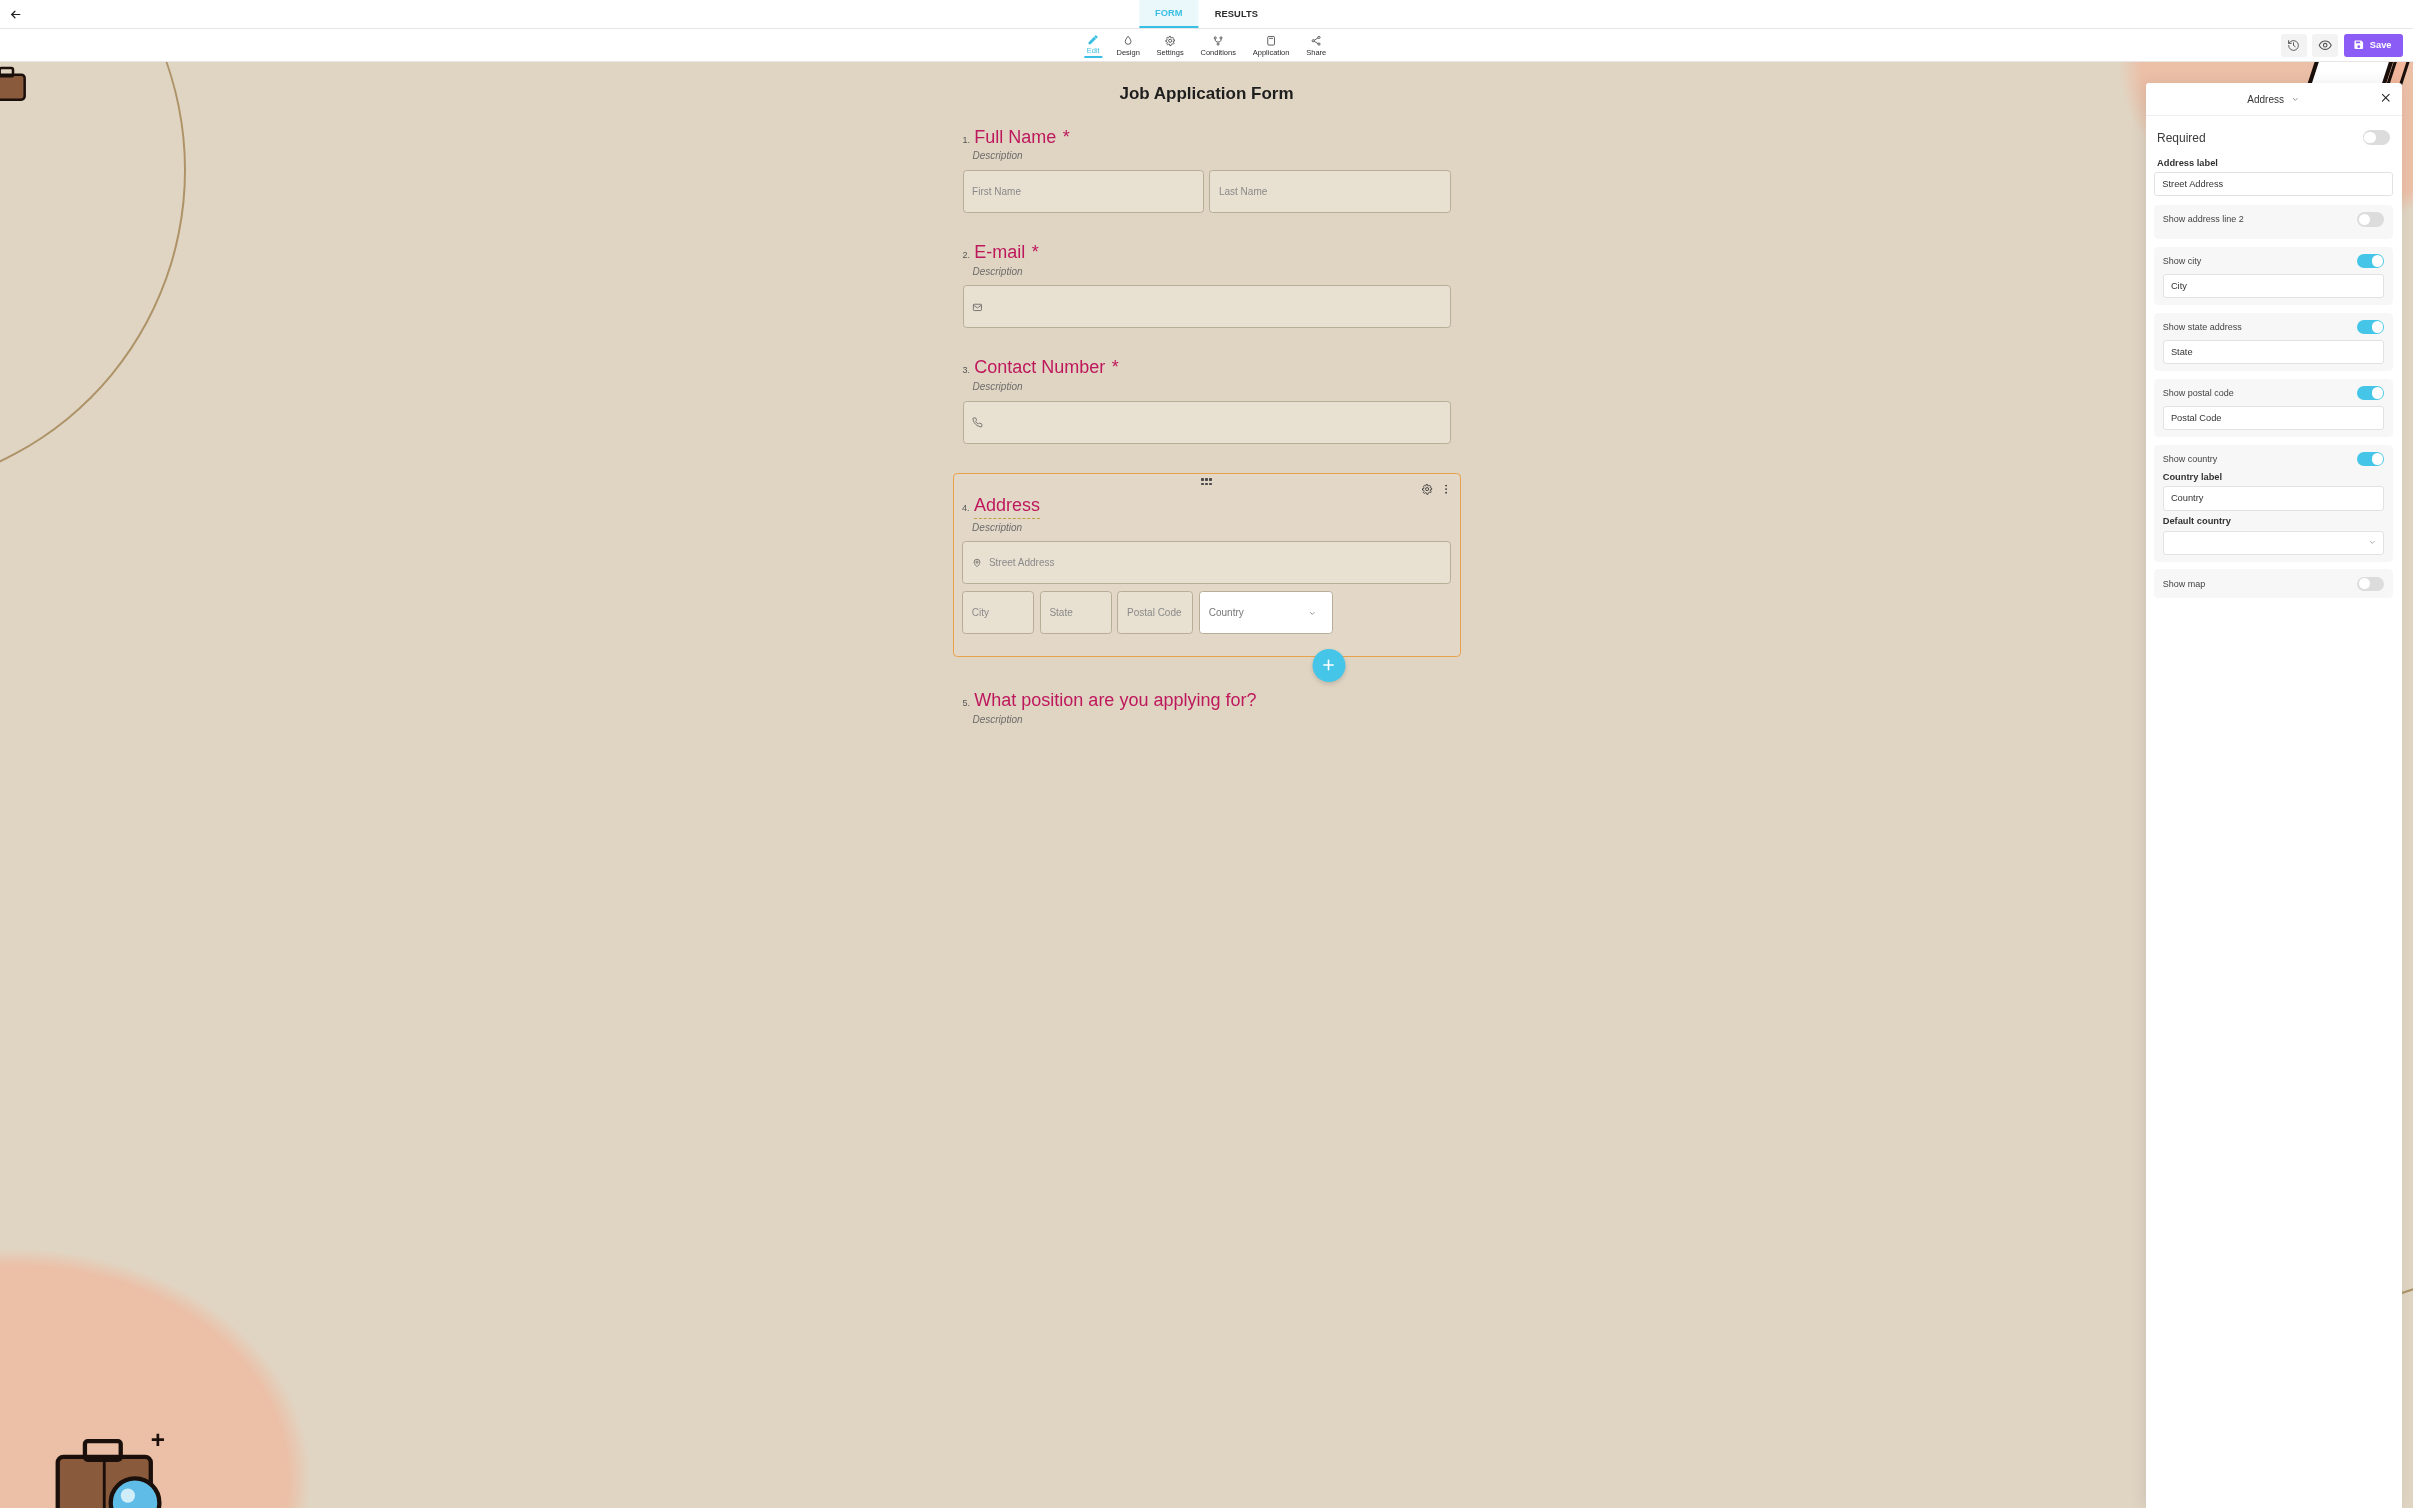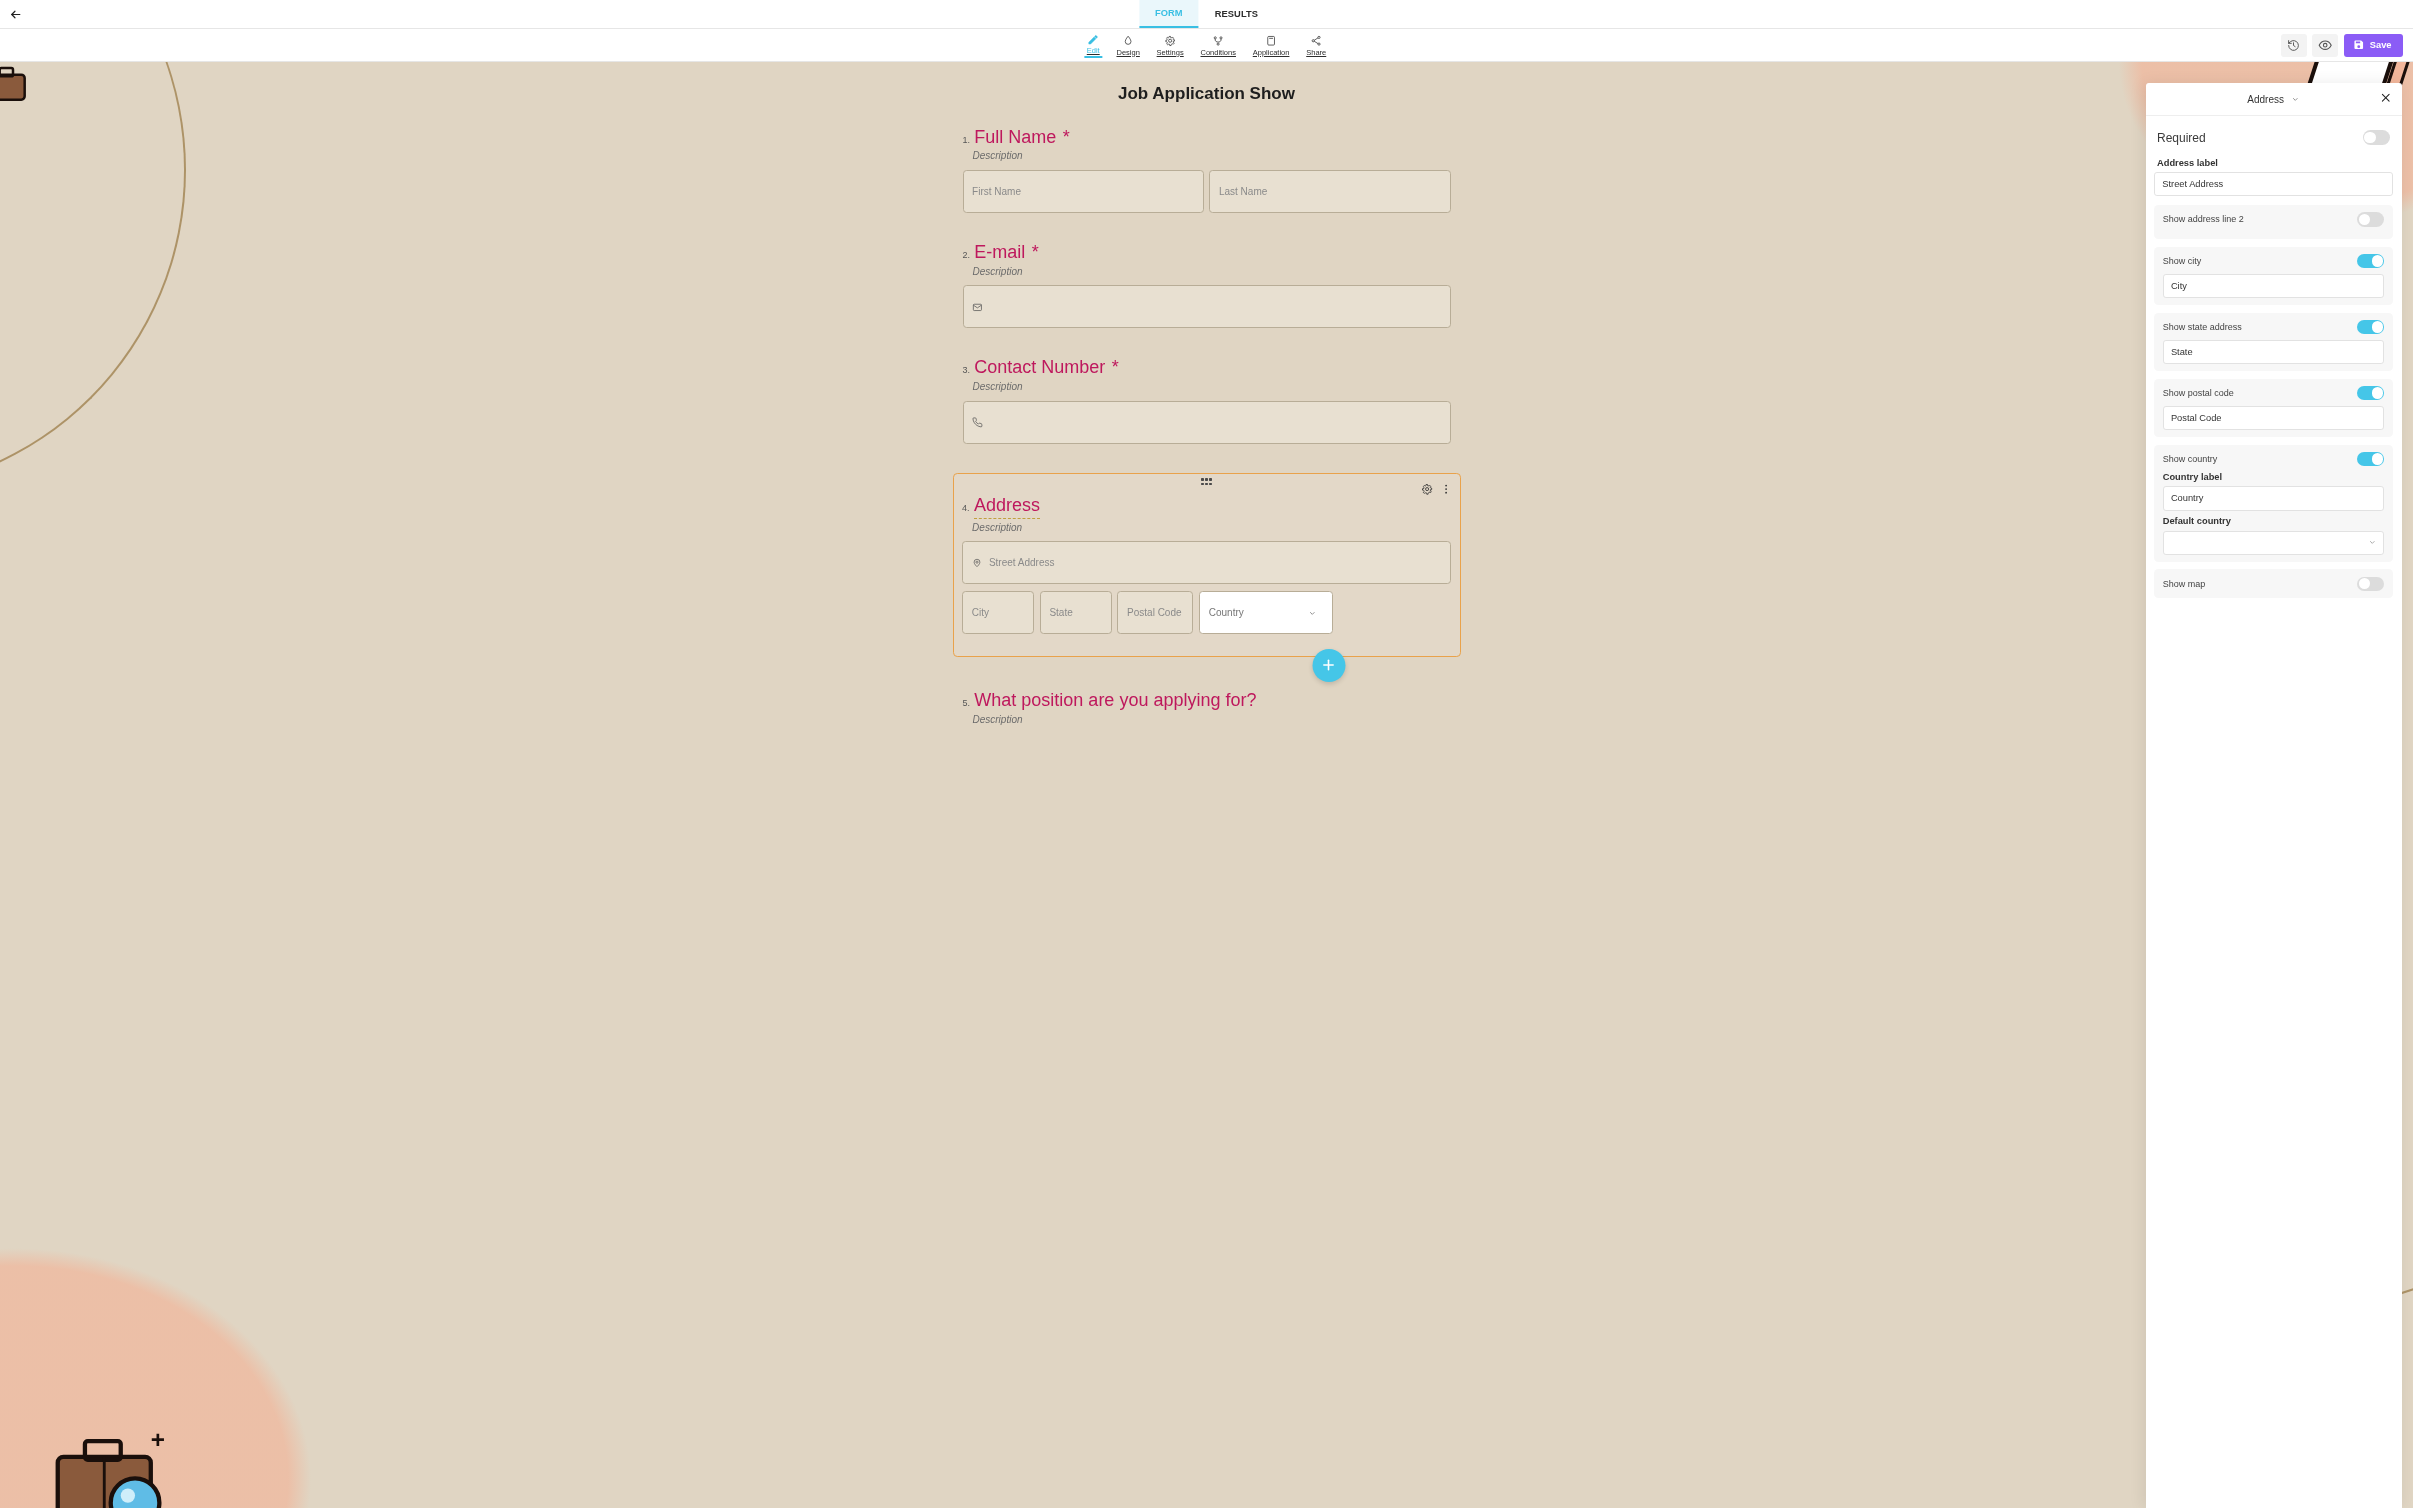--- a/index.html
+++ b/index.html
@@ -38,21 +38,21 @@
     border-bottom: 2.2px solid #39bfe3;
   }
 
   
   .toolbar {
     height: 33px; border-bottom: 0.7px solid #e6e6e6;
     display: flex; align-items: center; position: relative; background:#fff;
   }
   .tool-items {
     position: absolute; left: 50%; transform: translateX(-50%);
-    display: flex; gap: 11px; align-items: center; text-decoration: underline;
+    display: flex; gap: 11px; align-items: center;
   }
   .tool-item {
     display: flex; flex-direction: column; align-items: center; justify-content: center;
     gap: 0.7px; cursor: pointer; padding: 2.2px 2.9px 0;
   }
   .tool-item span.lbl { font-size: 7.5px; color: #2d2d2d; }
   .tool-item.active span.lbl { color: #39bfe3; }
   .tool-item.active { border-bottom: 2.2px solid #39bfe3; padding-bottom: 1.4px; }
   .tool-item.active svg { stroke:#39bfe3; fill:#39bfe3; }
 
@@ -334,21 +334,21 @@
     <rect x="20" y="60" width="130" height="96" rx="8" fill="#8a5a3c" stroke="#1a0f0b" stroke-width="6"></rect>
     <rect x="58" y="38" width="50" height="26" rx="4" fill="none" stroke="#1a0f0b" stroke-width="6"></rect>
     <line x1="85" y1="60" x2="85" y2="156" stroke="#1a0f0b" stroke-width="4"></line>
     <circle cx="128" cy="124" r="34" fill="#5fbce6" stroke="#1a0f0b" stroke-width="6"></circle>
     <circle cx="118" cy="114" r="10" fill="#cfeefa"></circle>
     <rect x="152" y="148" width="34" height="14" rx="6" fill="#333" transform="rotate(40 152 148)"></rect>
     <text x="150" y="48" font-size="34" font-weight="900" fill="#1a0f0b">+</text>
   </svg>
 
   <div class="form-area">
-    <div class="form-title">Job Application Show</div>
+    <div class="form-title">Job Application Form</div>
 
     <div class="question">
       <div class="q-label-row">
         <span class="q-num">1.</span>
         <span class="q-label"><span>Full Name</span><span class="req"> *</span></span>
       </div>
       <div class="q-desc">Description</div>
       <div class="field-row">
         <div class="field">
             <span class="ph">First Name</span>

